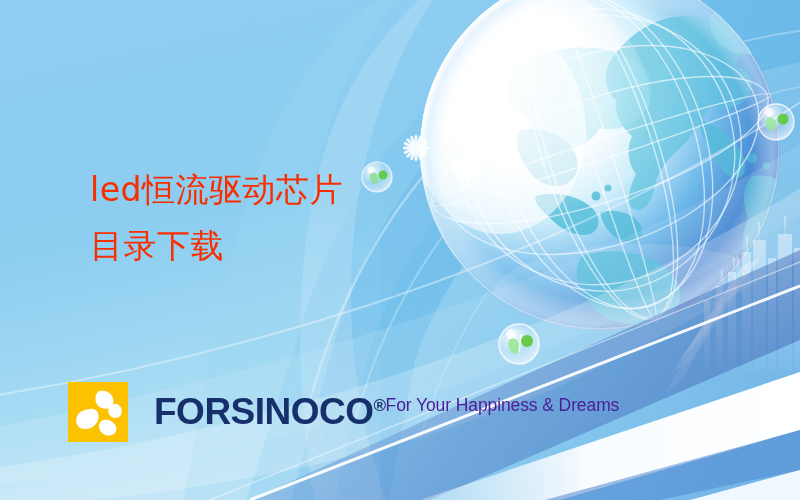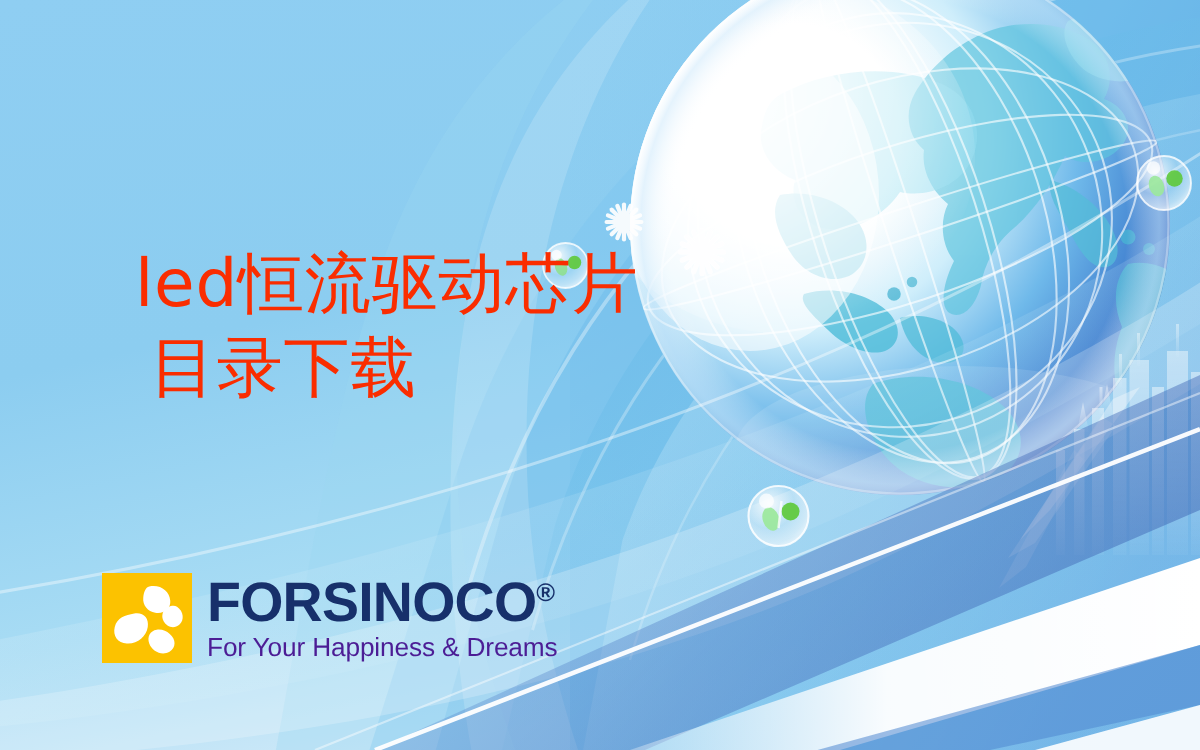--- a/index.html
+++ b/index.html
@@ -34,49 +34,49 @@
     position: absolute;
     left: 78px;
     top: 162px;
     width: 330px;
     z-index: 40;
     pointer-events: none;
   }
   .headline-line {
     color: #fa2d00;
     font-family: "DejaVu Sans", "Liberation Sans", sans-serif;
-    font-size: 44px;
+    font-size: 33px;
     line-height: 56px;
     font-weight: 400;
     letter-spacing: 0.5px;
     white-space: nowrap;
   }
   #headline-line-1 { margin-left: 12px; }
-  #headline-line-2 { margin-left: 22px; }
+  #headline-line-2 { margin-left: 12px; }
 
   
   #logo {
     position: absolute;
     left: 68px;
     top: 382px;
     z-index: 40;
     display: flex;
     align-items: center;
   }
   #logo-mark {
     width: 60px;
     height: 60px;
     background: #fcc200;
     flex: 0 0 auto;
     display: block;
   }
   #logo-text-block {
-    margin-left: 10px;
+    margin-left: 26px;
     display: flex;
-    flex-direction: column;
+    flex-direction: row;
     justify-content: flex-start;
   }
   #logo-wordmark {
     color: #17306b;
     font-family: "Liberation Sans", sans-serif;
     font-weight: bold;
     font-size: 37px;
     line-height: 36px;
     letter-spacing: -0.5px;
     white-space: nowrap;

